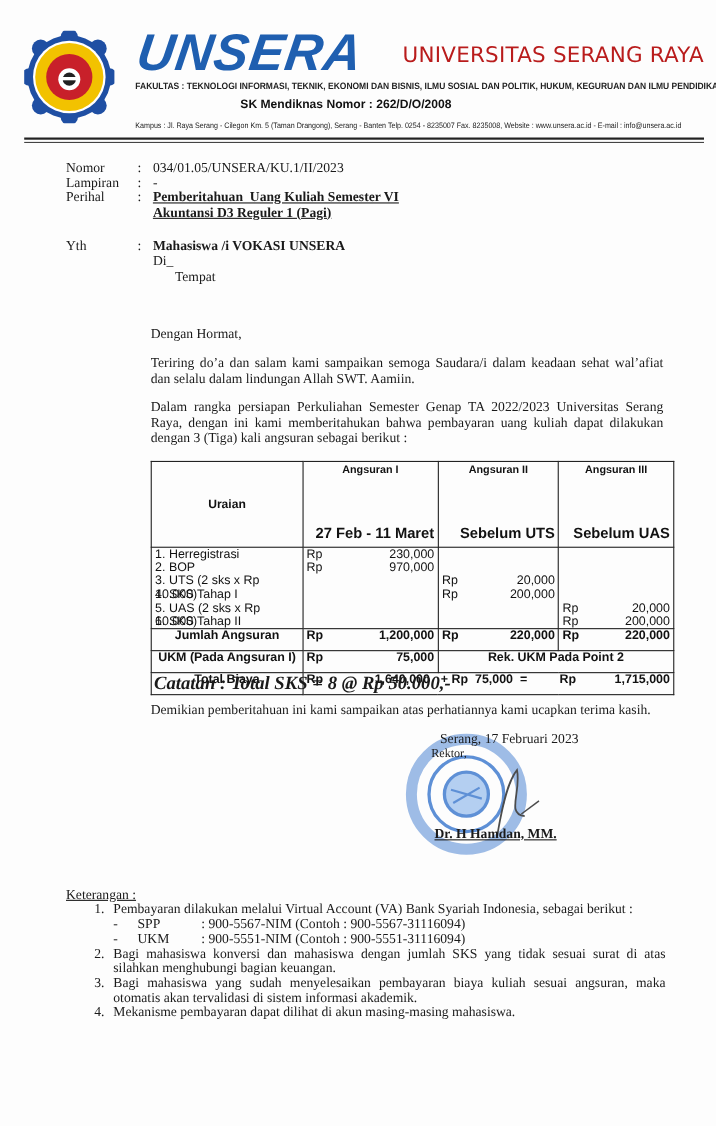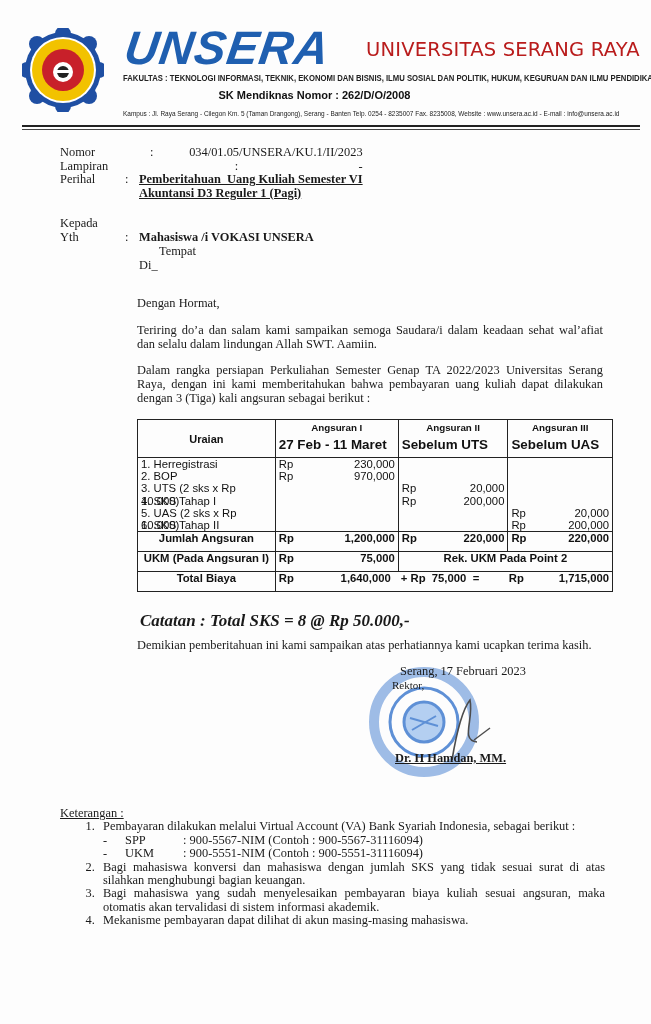--- a/index.html
+++ b/index.html
@@ -14,39 +14,39 @@
     font-size: 47px; letter-spacing: 1px; color: #1f5fb0; transform: skewX(-8deg); line-height: 1; }
   .uni-name { left: 366px; top: 40px; font-family: "DejaVu Sans", sans-serif; font-size: 19.5px; color: #b91c1c; line-height: 1; letter-spacing: 0.2px; }
   .faculties { left: 123px; top: 73px; font-family: "Liberation Sans", sans-serif; font-weight: bold; font-size: 8.4px; color: #222; white-space: nowrap; transform: scaleX(0.92); transform-origin: left; }
   .sk { left: 0; width: 519px; top: 89px; text-align: center; padding-left: 110px; box-sizing: border-box; font-family: "Liberation Sans", sans-serif; font-weight: bold; font-size: 11px; color: #111; }
   .address { left: 123px; top: 109px; font-family: "Liberation Sans", sans-serif; font-size: 7.2px; color: #222; white-space: nowrap; transform: scaleX(0.9); transform-origin: left; }
   .rule1 { left: 22px; top: 125px; width: 618px; height: 2px; background: #222; }
   .rule2 { left: 22px; top: 129px; width: 618px; height: 1px; background: #444; }
 
   
   .meta { left: 60px; top: 146px; font-size: 12.4px; line-height: 13.5px; }
-  .meta .row { display: flex; justify-content: space-between; }
+  .meta .row { display: flex; }
   .meta .lbl { width: 65px; }
   .meta .colon { width: 14px; }
   .meta .u { text-decoration: underline; font-weight: bold; }
 
   .kepada { left: 60px; top: 216px; font-size: 12.4px; line-height: 14px; }
   .kepada .row { display: flex; }
   .kepada .lbl { width: 65px; }
   .kepada .colon { width: 14px; }
 
   .body-text { left: 137px; font-size: 12.4px; line-height: 14px; width: 466px; text-align: justify; }
 
   
   table.fee { position: absolute; left: 137px; top: 419px; width: 476px; border-collapse: collapse;
     font-family: "Liberation Sans", sans-serif; font-size: 11.3px; color: #111; }
   table.fee td, table.fee th { border: 1.2px solid #222; padding: 0 3px; vertical-align: top; }
   table.fee th { font-weight: bold; }
   .hsub { font-size: 9.8px; font-weight: bold; display: block; text-align: center; padding-top: 2px; }
-  .hdate { font-size: 13.4px; font-weight: bold; display: block; text-align: left; padding: 4px 0 5px; }
+  .hdate { font-size: 13.4px; font-weight: bold; display: block; text-align: right; padding: 4px 0 5px; margin-top: 40px; }
   .items td { line-height: 12.2px; padding-top: 1px; padding-bottom: 1px; }
   .amt { display: flex; justify-content: space-between; height: 12.2px; }
   .blank { height: 12.2px; }
   .sumrow td { font-weight: bold; height: 19px; vertical-align: middle; }
   .center { text-align: center; }
   .catatan { left: 140px; top: 611px; font-size: 17px; font-style: italic; font-weight: bold; }
 
   .sign { left: 400px; top: 664px; font-size: 12.4px; }
   .stamp { left: 362px; top: 660px; width: 130px; height: 120px; opacity: 0.75; }
   .sigline { left: 395px; top: 751px; font-size: 12.4px; font-weight: bold; text-decoration: underline; }
@@ -104,28 +104,27 @@
     <span class="lbl">Perihal</span>
     <span class="colon">:</span>
     <span>
       <span class="u" style="white-space:pre">Pemberitahuan  Uang Kuliah Semester VI</span><br>
       <span class="u">Akuntansi D3 Reguler 1 (Pagi)</span>
     </span>
   </div>
 </div>
 
 <div class="abs kepada">
-  <div>Kepada</div>
   <div class="row">
     <span class="lbl">Yth</span>
     <span class="colon">:</span>
     <span style="font-weight:bold">Mahasiswa /i VOKASI UNSERA</span>
   </div>
+  <div style="padding-left:79px">Di_</div>
   <div style="padding-left:99px">Tempat</div>
-  <div style="padding-left:79px">Di_</div>
 </div>
 
 <div class="abs body-text" style="top:296px">Dengan Hormat,</div>
 <div class="abs body-text" style="top:323px">Teriring do’a dan salam  kami sampaikan semoga Saudara/i  dalam keadaan sehat wal’afiat dan selalu dalam lindungan Allah SWT. Aamiin.</div>
 <div class="abs body-text" style="top:363px">Dalam rangka persiapan Perkuliahan Semester Genap TA 2022/2023 Universitas Serang Raya, dengan ini kami memberitahukan bahwa pembayaran uang kuliah dapat dilakukan dengan 3 (Tiga)  kali angsuran sebagai berikut :</div>
 
 <table class="fee">
   <colgroup>
       <col style="width:147px">
       <col style="width:120px">

